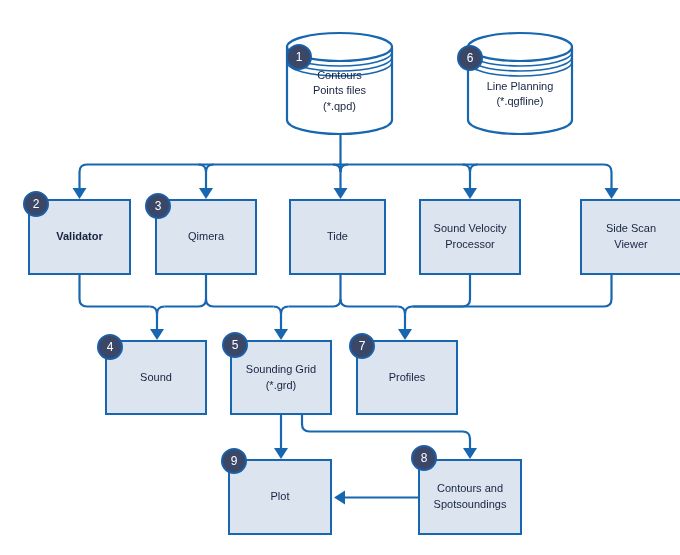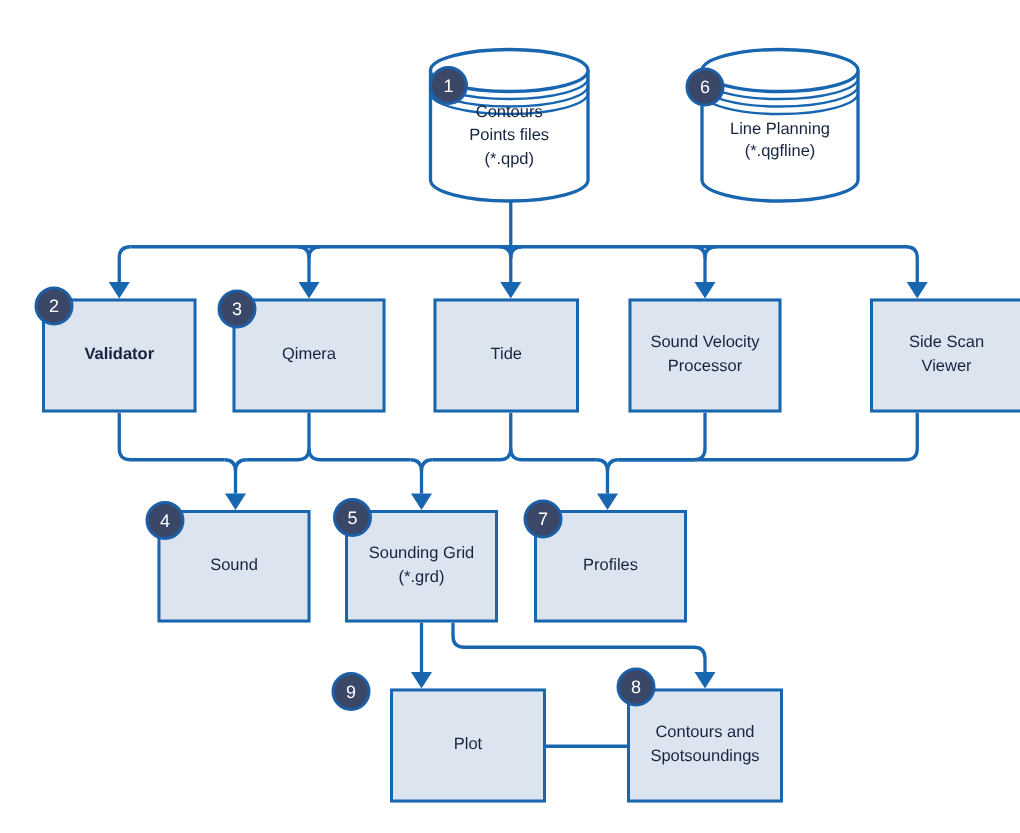--- a/index.html
+++ b/index.html
@@ -38,21 +38,21 @@
   #node-validator { left:28px;  top:199px; width:103px; height:76px;font-weight:bold; }
   #node-qimera    { left:155px; top:199px; width:102px; height:76px; }
   #node-tide      { left:289px; top:199px; width:97px; height:76px; }
   #node-svp       { left:419px; top:199px; width:102px; height:76px; }
   #node-ssv       { left:560px; top:199px; width:102px; height:76px;margin-left:20px; }
   
   #node-export    { left:105px; top:340px; width:102px; height:75px; }
   #node-sgrid     { left:230px; top:340px; width:102px; height:75px;text-align:center; }
   #node-profiles  { left:356px; top:340px; width:102px; height:75px; }
   
-  #node-plot      { left:228px; top:459px; width:104px; height:76px;margin-left:32px; }
+  #node-plot      { left:228px; top:459px; width:104px; height:76px; }
   #node-contours  { left:418px; top:459px; width:104px; height:76px; }
 
   #label-c1 { left:291px; top:68px; width:97px; }
   #label-c2 { left:469px; top:79px; width:102px; }
 
   #badge-1 { left:286px; top:44px;  }
   #badge-6 { left:457px; top:45px;  }
   #badge-2 { left:23px;  top:191px; }
   #badge-3 { left:145px; top:193px; }
   #badge-4 { left:97px;  top:334px; }

